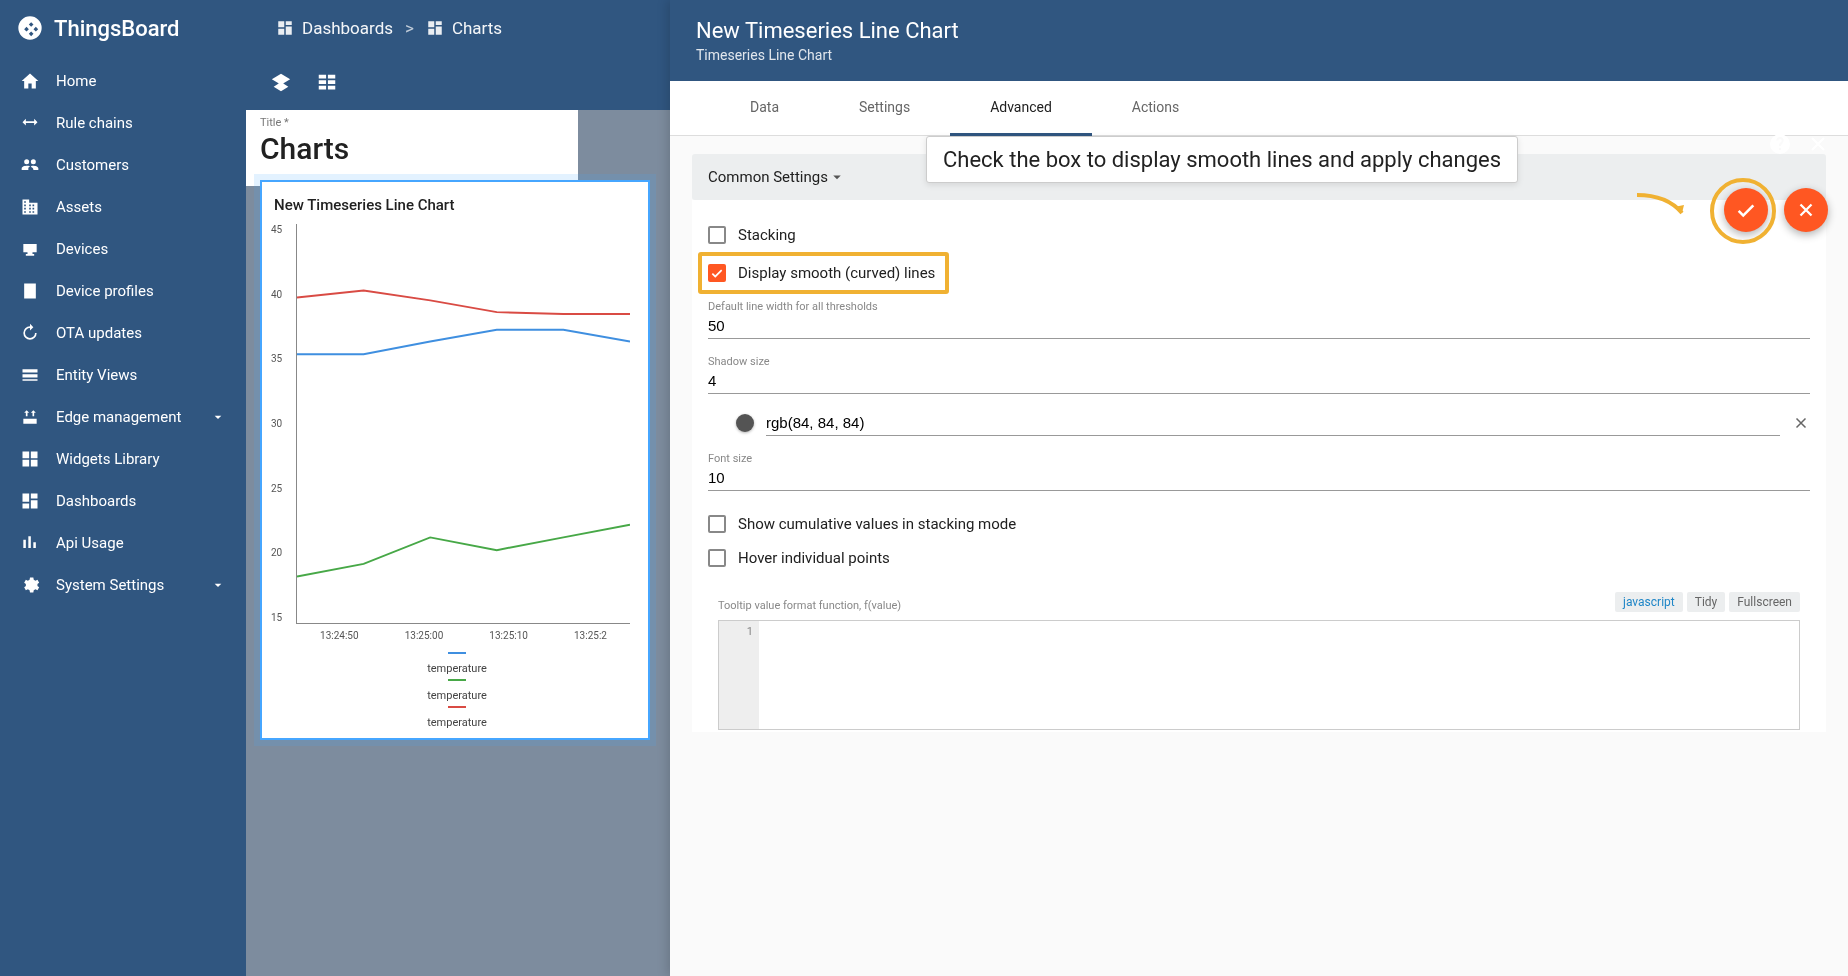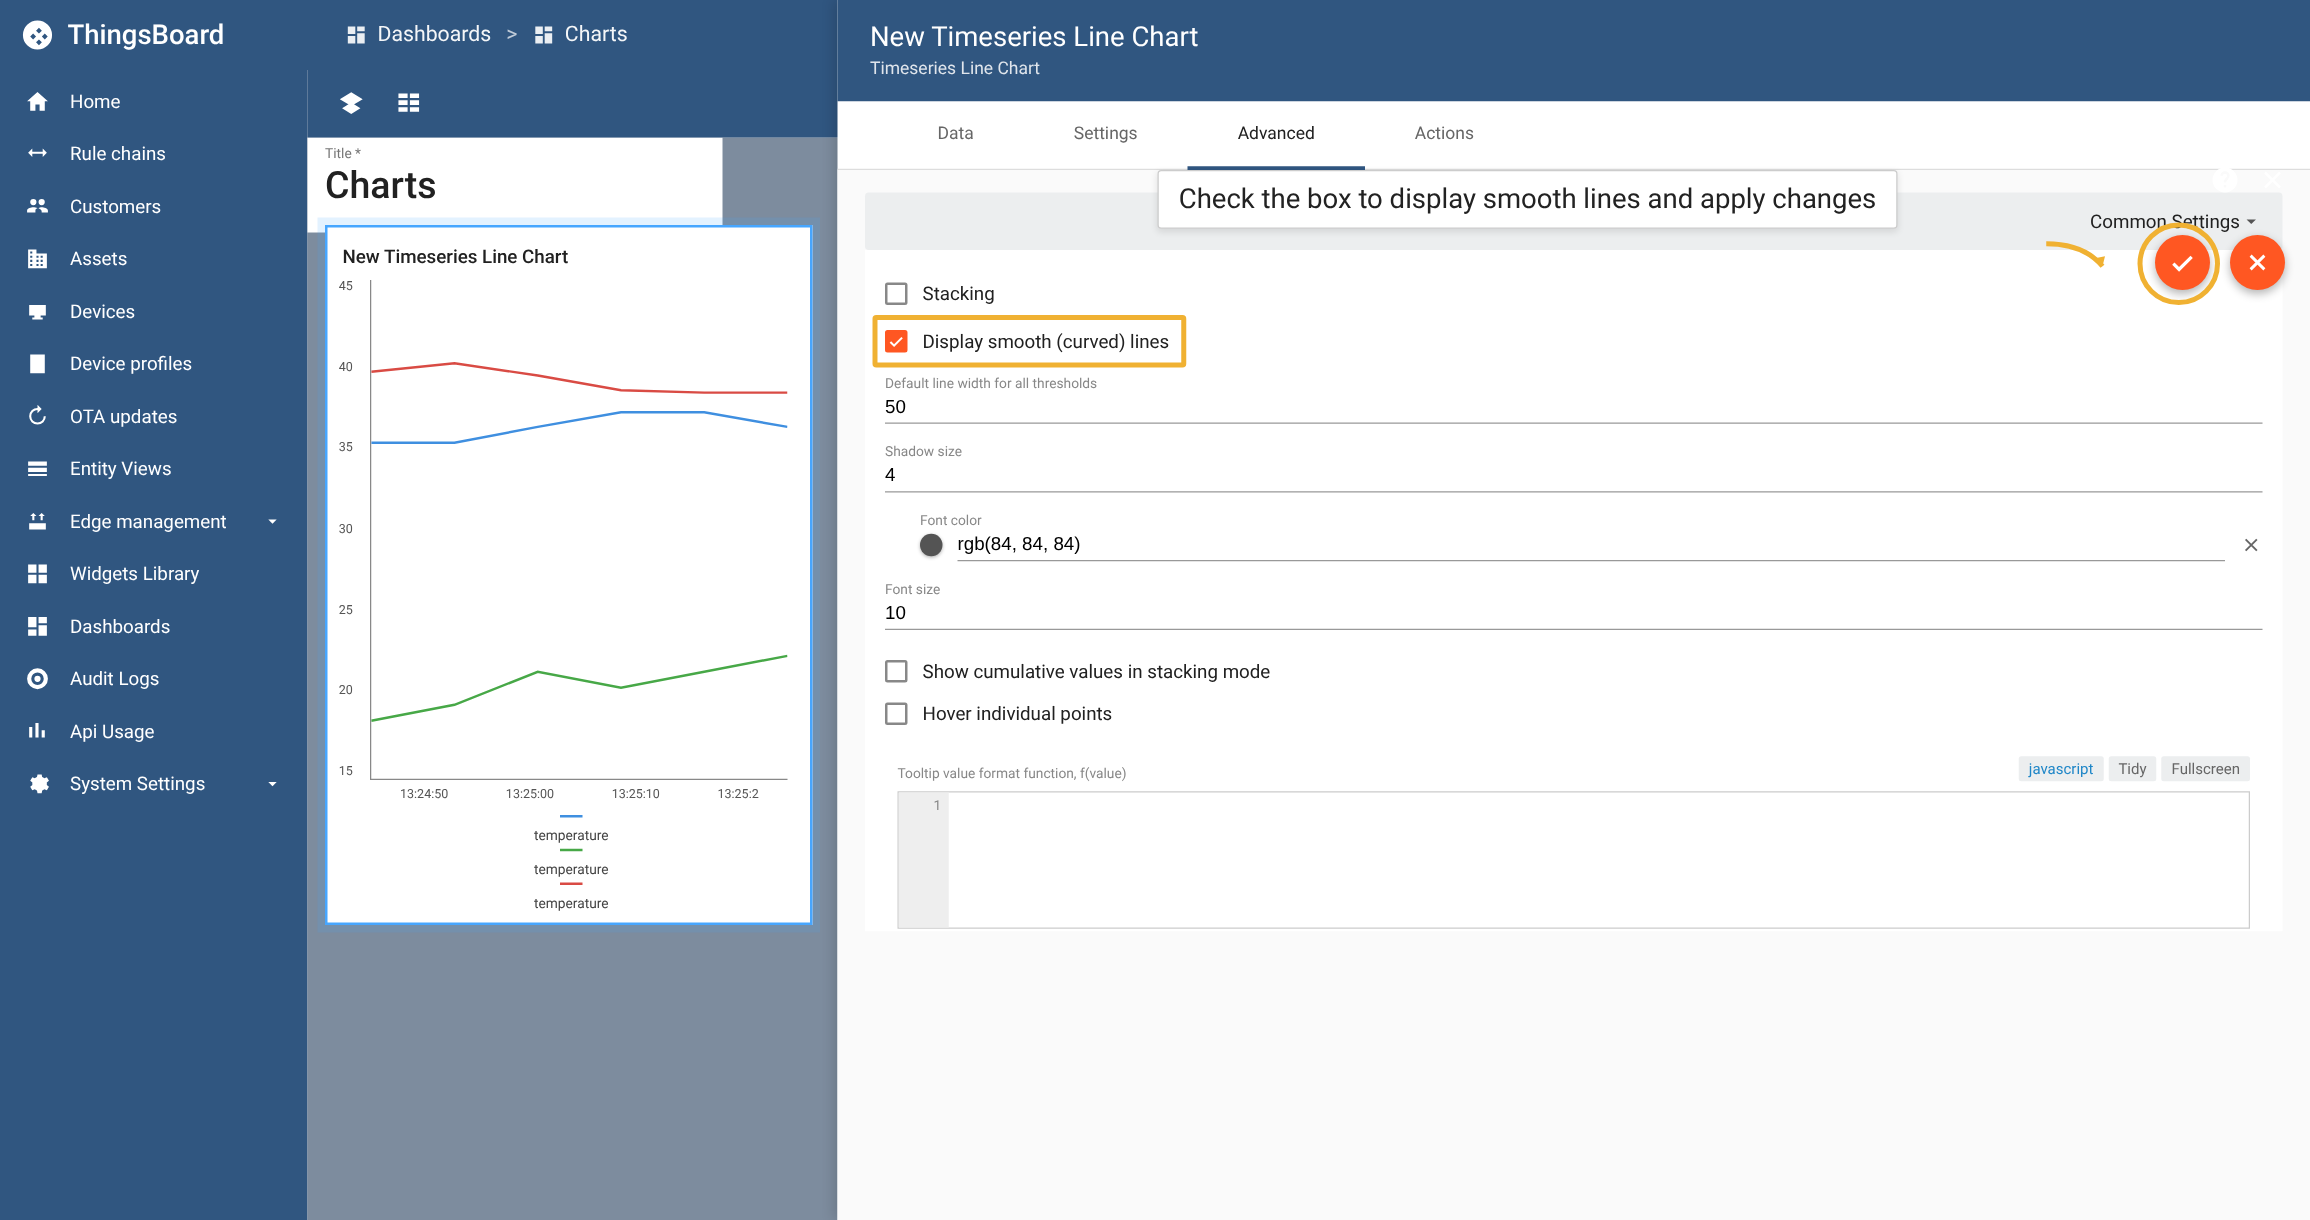--- a/index.html
+++ b/index.html
@@ -208,21 +208,21 @@
 .panel-body {
   flex: 1;
   overflow-y: auto;
   padding: 18px 22px 0;
   background: #fafafa;
 }
 .group-header {
   background: #eceeef;
   padding: 14px 16px;
   font-size: 15px;
-  display: flex; align-items: center; justify-content: flex-end;
+  display: flex; align-items: center; justify-content: flex-start;
   border-radius: 3px;
 }
 .group-body {
   background: #fff;
   padding: 18px 16px 2px;
 }
 .checkbox-row {
   display: flex; align-items: center; gap: 12px;
   padding: 8px 0;
   font-size: 15px;
@@ -387,26 +387,20 @@
       <span>Widgets Library</span>
     </div>
   <div class="side-item">
       <svg viewBox="0 0 24 24">
         <path d="M3 3h8v10H3zm10 0h8v6h-8zM3 15h8v6H3zm10-4h8v10h-8z"></path>
       </svg>
       <span>Dashboards</span>
     </div>
   <div class="side-item">
       <svg viewBox="0 0 24 24">
-        <path d="M12 2a10 10 0 1 0 10 10A10 10 0 0 0 12 2zm0 4a6 6 0 1 1-6 6 6 6 0 0 1 6-6zm0 3a3 3 0 1 0 3 3 3 3 0 0 0-3-3z"></path>
-      </svg>
-      <span>Audit Logs</span>
-    </div>
-  <div class="side-item">
-      <svg viewBox="0 0 24 24">
         <path d="M4 18h3V8H4zm6 0h3V4h-3zm6 0h3v-7h-3z"></path>
       </svg>
       <span>Api Usage</span>
     </div>
   <div class="side-item">
       <svg viewBox="0 0 24 24">
         <path d="M12 8a4 4 0 1 0 4 4 4 4 0 0 0-4-4zm9 4a7 7 0 0 0-.1-1.2l2.1-1.6-2-3.4-2.5 1a7 7 0 0 0-2-1.2L16 3h-4l-.5 2.6a7 7 0 0 0-2 1.2l-2.5-1-2 3.4 2.1 1.6A7 7 0 0 0 7 12a7 7 0 0 0 .1 1.2l-2.1 1.6 2 3.4 2.5-1a7 7 0 0 0 2 1.2L12 21h4l.5-2.6a7 7 0 0 0 2-1.2l2.5 1 2-3.4-2.1-1.6A7 7 0 0 0 21 12z"></path>
       </svg>
       <span>System Settings</span>
       <svg class="chev" viewBox="0 0 24 24" style="width:16px;height:16px">
@@ -571,21 +565,20 @@
         <div class="field-micro-label">Default line width for all thresholds</div>
         <input class="text-field" value="50" style="">
       </div>
 
       <div class="field-block">
         <div class="field-micro-label">Shadow size</div>
         <input class="text-field" value="4" style="">
       </div>
 
       <div class="field-block">
-        <div class="field-micro-label" style="margin-left:28px">Font color</div>
         <div class="color-row">
           <div class="color-swatch"></div>
           <input class="text-field" value="rgb(84, 84, 84)" style="">
           <svg class="clear-x" viewBox="0 0 24 24">
               <path d="M18 6L6 18M6 6l12 12" stroke="#666" stroke-width="2"></path>
             </svg>
         </div>
       </div>
 
       <div class="field-block">

